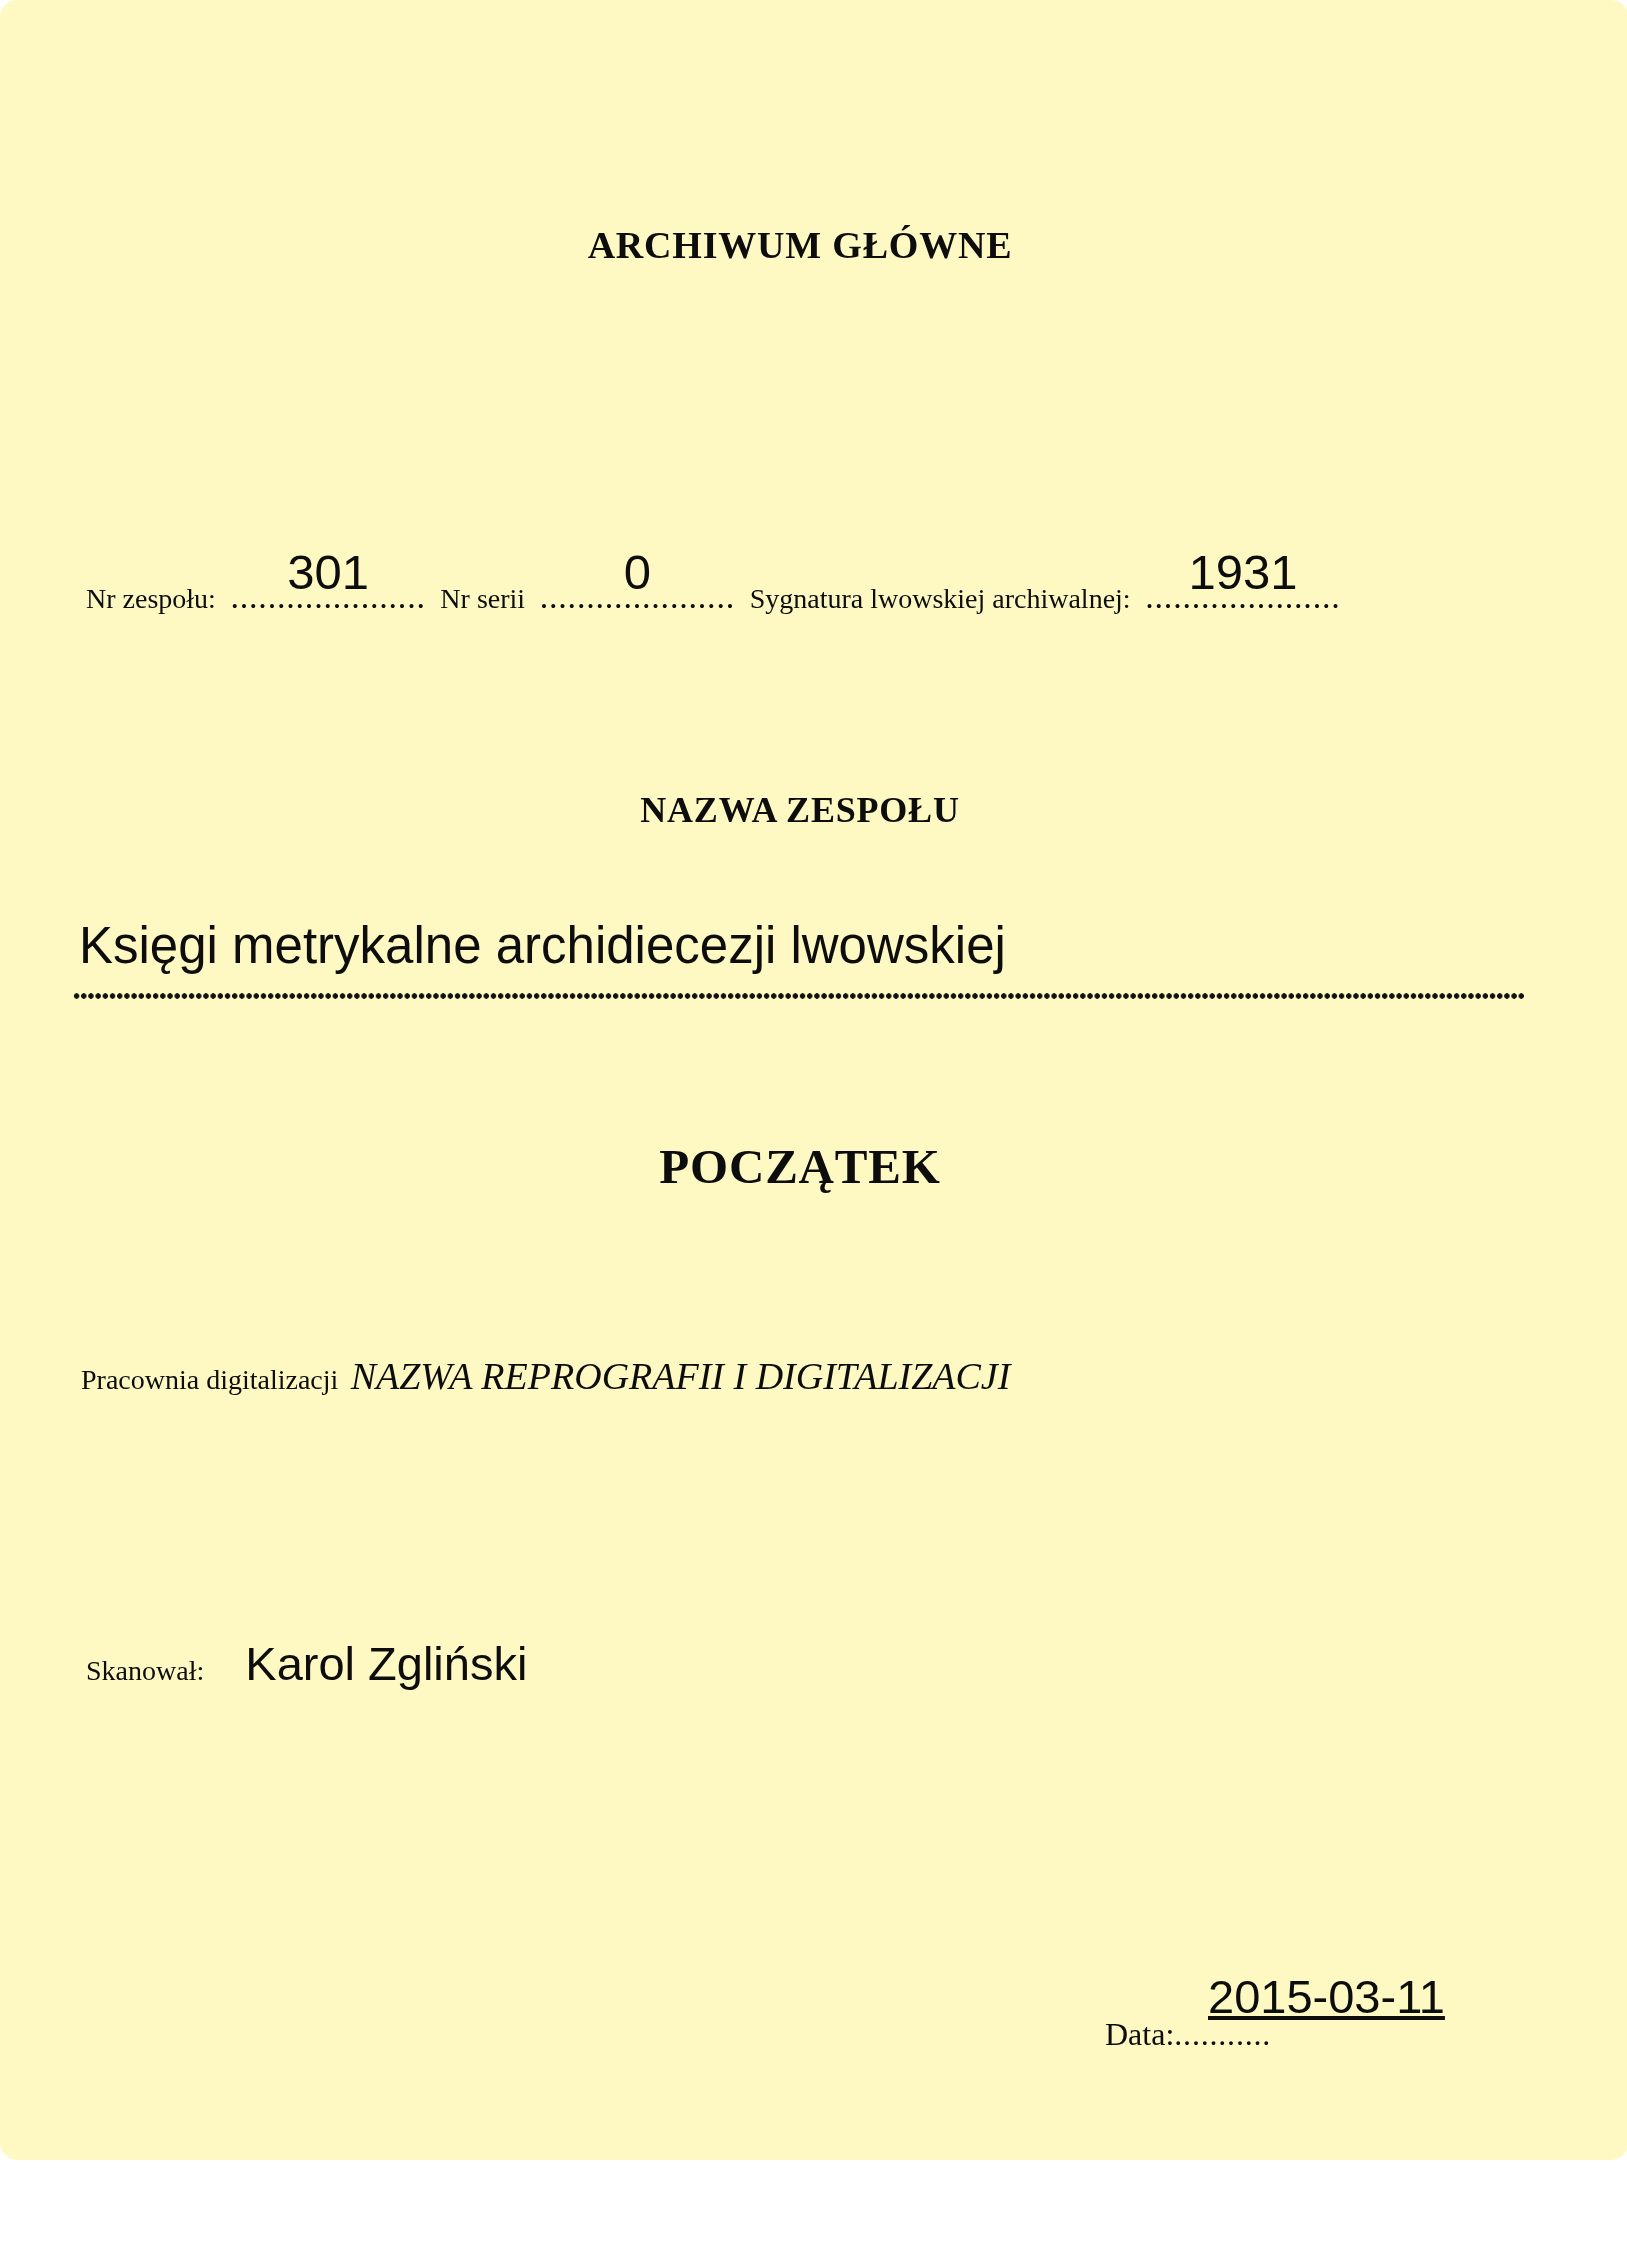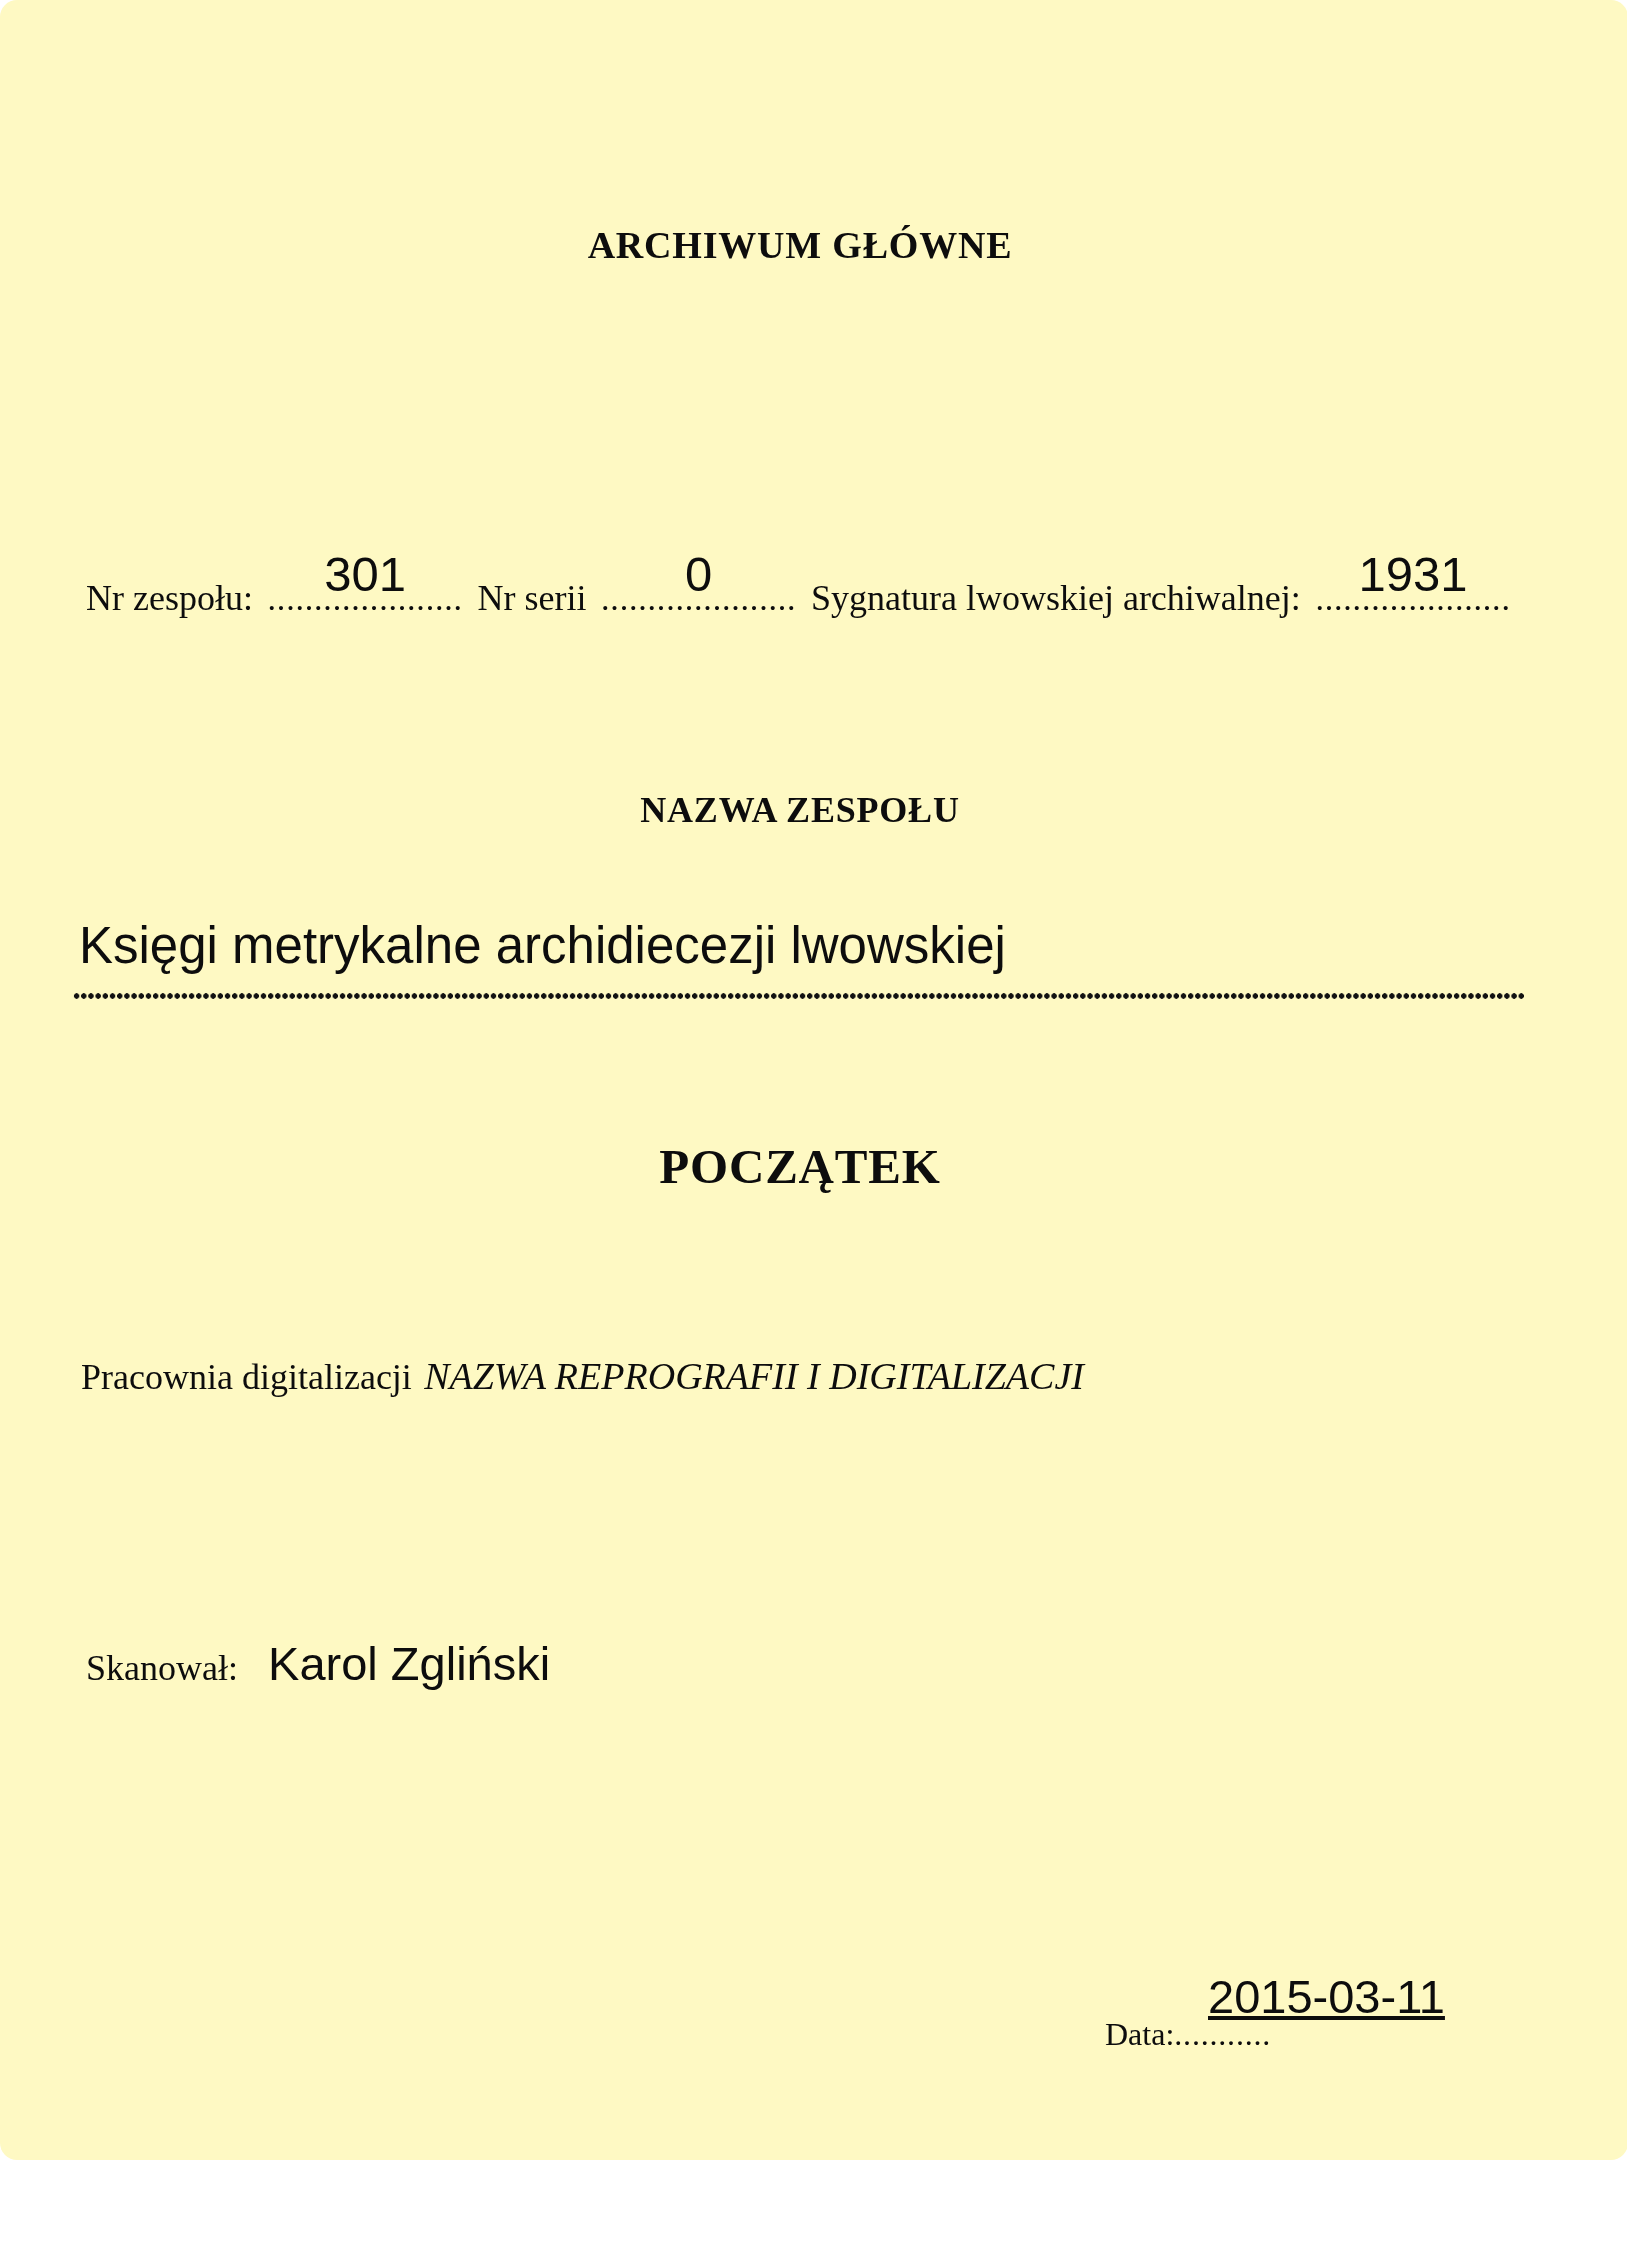--- a/index.html
+++ b/index.html
@@ -35,21 +35,21 @@
 
   
   .form-row {
     position: absolute;
     left: 86px;
     top: 580px;
     font-size: 34px;
     line-height: 1;
     white-space: nowrap;
   }
-  .lbl { font-size: 36px; }
+  .lbl { font-size: 28px; }
   .dots { letter-spacing: 0.8px; }
   .fill {
     position: relative;
     display: inline-block;
     margin: 0 6.1px;
   }
   .fill-value {
     position: absolute;
     left: 50%;
     transform: translateX(-50%);
@@ -110,21 +110,21 @@
   .skanowal {
     position: absolute;
     left: 86px;
     top: 1640px;
     line-height: 1;
     white-space: nowrap;
   }
   .scanner-name {
     font-family: "Liberation Sans", "DejaVu Sans", sans-serif;
     font-size: 47px;
-    margin-left: 27px;
+    margin-left: 38px;
   }
 
   .date-value {
     position: absolute;
     left: 1208px;
     top: 1973px;
     font-family: "Liberation Sans", "DejaVu Sans", sans-serif;
     font-size: 47px;
     line-height: 1;
     white-space: nowrap;

